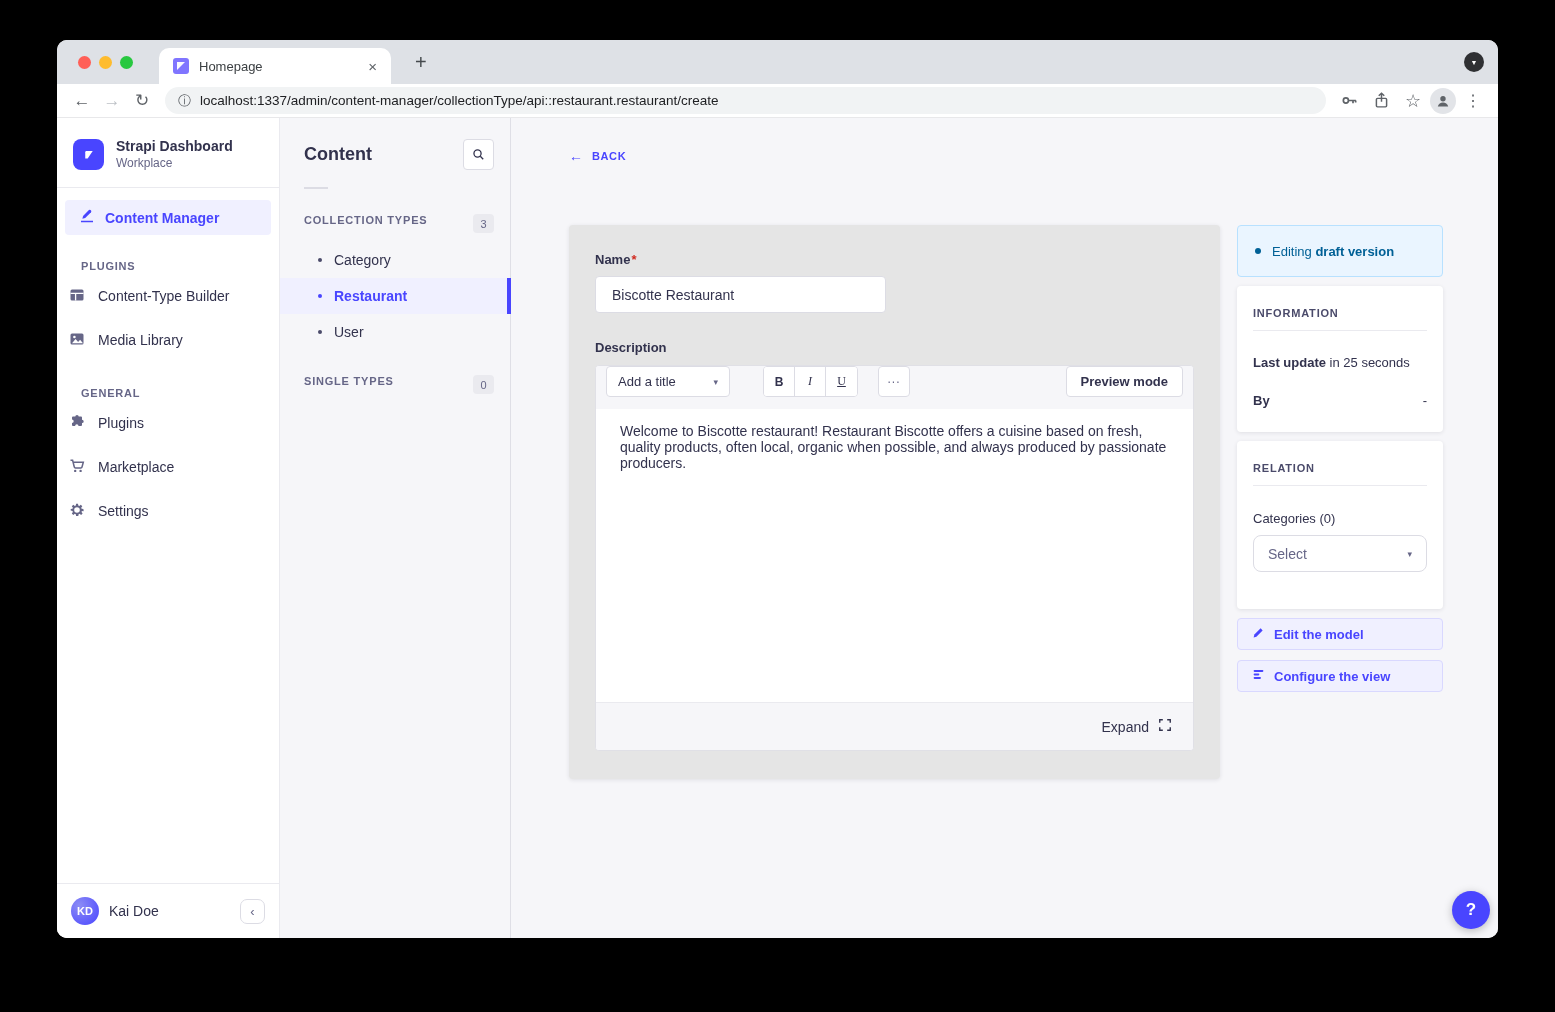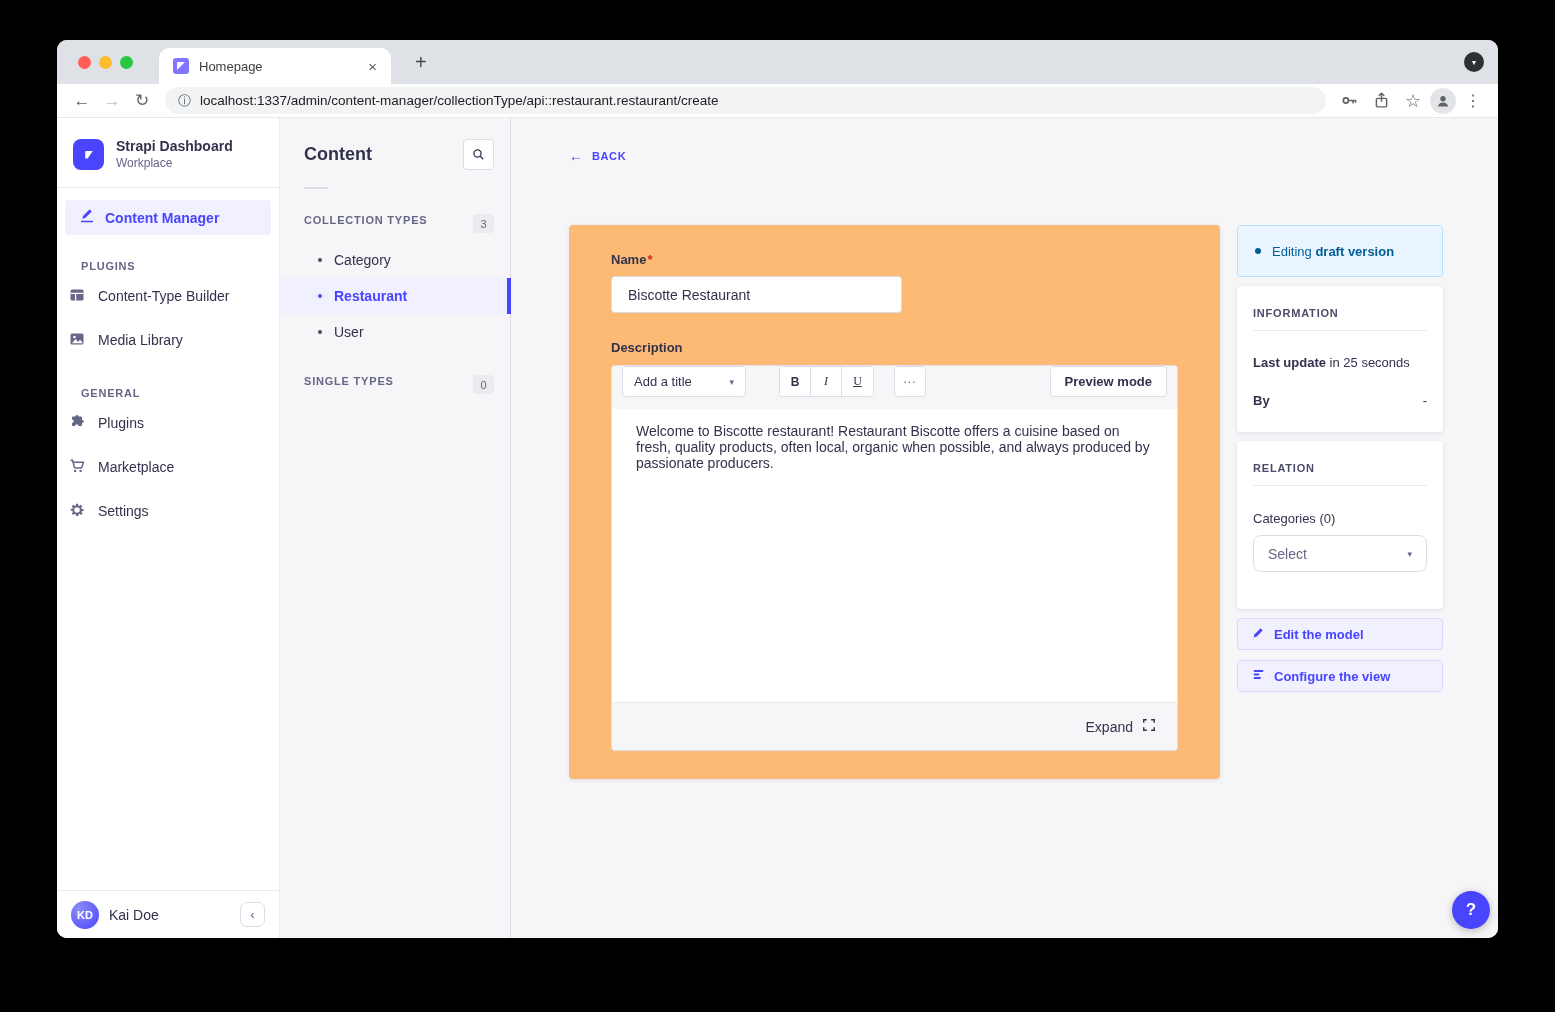--- a/index.html
+++ b/index.html
@@ -41,21 +41,21 @@
   .brand { display:flex; align-items:center; gap:12px; padding:20px 16px 17px; border-bottom:1px solid #eaeaef; }
   .brand-logo { width:31px; height:31px; border-radius:8px; background:#4945ff; display:flex; align-items:center; justify-content:center; flex-shrink:0; }
   .brand-title { font-size:14px; font-weight:bold; color:#32324d; }
   .brand-sub { font-size:12px; color:#666687; margin-top:2px; }
   .nav-active-wrap { padding:12px 8px 0; }
   .nav-active { display:flex; align-items:center; gap:10px; background:#f0f0ff; border-radius:4px; padding:8px 14px; color:#4945ff; font-size:14px; font-weight:bold; }
   .section-label { font-size:11px; font-weight:bold; letter-spacing:.8px; color:#666687; padding:25px 24px 2px; }
   .nav-item { height:44px; display:flex; align-items:center; gap:13px; padding:0 12px; color:#32324d; font-size:14px; }
   .nav-item svg { flex-shrink:0; }
   .side-spacer { flex:1; }
-  .side-footer { border-top:1px solid #eaeaef; height:48px; display:flex; align-items:center; padding:0 14px; }
+  .side-footer { border-top:1px solid #eaeaef; height:55px; display:flex; align-items:center; padding:0 14px; }
   .kd-avatar { width:28px; height:28px; border-radius:50%; background:radial-gradient(circle at 30% 30%, #8c8cf5, #4945ff);
     color:#fff; font-size:11px; font-weight:bold; display:flex; align-items:center; justify-content:center; }
   .kd-name { font-size:14px; color:#32324d; margin-left:10px; flex:1; }
   .collapse-btn { width:25px; height:25px; border:1px solid #dcdce4; border-radius:7px; background:#fff; color:#666687;
     font-size:13px; display:flex; align-items:center; justify-content:center; }
 
   .subnav { width:231px; background:#f6f6f9; border-right:1px solid #dfdfe6; flex-shrink:0; }
   .subnav-header { display:flex; justify-content:space-between; align-items:center; padding:21px 16px 0 24px; }
   .subnav-title { font-size:18px; font-weight:bold; color:#32324d; }
   .search-btn { width:31px; height:31px; background:#fff; border:1px solid #dcdce4; border-radius:4px; display:flex; align-items:center; justify-content:center; }
@@ -78,21 +78,21 @@
   .main-header { display:flex; justify-content:space-between; align-items:flex-start; margin-top:13px; }
   .page-title { font-size:32px; font-weight:bold; color:#32324d; letter-spacing:-.3px; }
   .page-sub { font-size:14px; color:#666687; margin-top:7px; }
   .actions { display:flex; gap:9px; margin-top:3px; }
   .btn { height:34px; border-radius:4px; font-size:13px; font-weight:bold; display:flex; align-items:center; justify-content:center; }
   .btn-publish { padding:0 17px; background:#f0f0f1; border:1px solid #d9d9e0; color:#32324d; gap:9px; }
   .btn-publish .chk { font-size:12px; }
   .btn-save { padding:0 19px; background:#4945ff; color:#fff; border:1px solid #4945ff; }
 
   .content-row { display:flex; gap:17px; margin-top:60px; }
-  .card { flex:1; max-width:651px; background:#fdba74; border-radius:4px; box-shadow:0 1px 4px rgba(33,33,52,.1); padding:27px 42px 28px; }
+  .card { flex:1; max-width:651px; background:#e5e5e5; border-radius:4px; box-shadow:0 1px 4px rgba(33,33,52,.1); padding:27px 26px 28px; }
   .field-label { font-size:13px; font-weight:bold; color:#32324d; }
   .req { color:#d02b20; margin-left:1px; }
   .text-input { margin-top:9px; width:291px; height:37px; border:1px solid #dcdce4; border-radius:4px; background:#fff;
     padding:0 16px; font-size:14px; color:#32324d; font-family:"Liberation Sans", sans-serif; }
   .desc-label { margin-top:27px; }
 
   .editor { margin-top:10px; border:1px solid #e0e0e6; border-radius:4px; overflow:hidden; height:386px; display:flex; flex-direction:column; background:#fff; }
   .editor-toolbar { background:#f6f6f9; height:43px; display:flex; padding:0 10px; flex-shrink:0;gap:12px; }
   .title-select { width:124px; height:31px; background:#fff; border:1px solid #dcdce4; border-radius:4px; display:flex;
     align-items:center; justify-content:space-between; padding:0 11px; font-size:13px; color:#32324d; }

